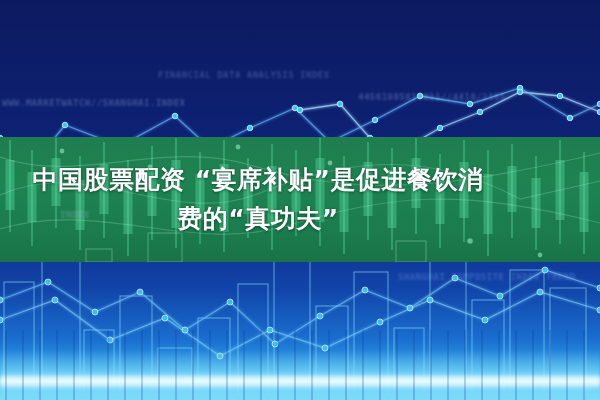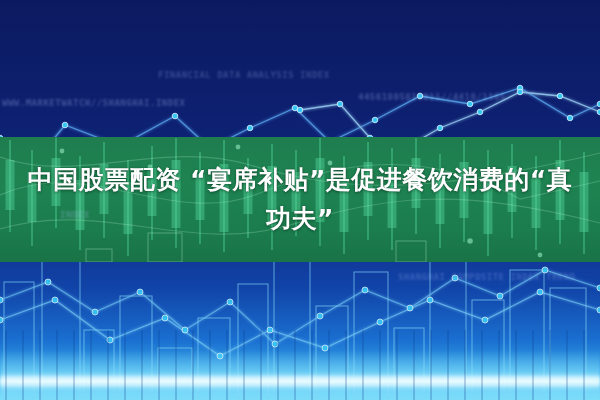--- a/index.html
+++ b/index.html
@@ -38,21 +38,21 @@
   .ghosttext{
     position:absolute;color:rgba(180,200,255,0.30);
     font-size:9px;letter-spacing:0.5px;white-space:nowrap;
     filter:blur(1.1px);font-family:"DejaVu Sans Mono",monospace;
     font-weight:bold;
   }
   .ghosttext.g2{color:rgba(170,195,255,0.26);}
 
   
   #headline{
-    position:absolute;left:0;top:160px;width:600px;
+    position:absolute;left:0;top:160px;width:516px;
     text-align:center;
     color:#ffffff;
     font-size:25px;font-weight:bold;line-height:39px;
     letter-spacing:0.5px;
     text-shadow:0 1px 3px rgba(0,40,20,0.55),0 0 1px rgba(0,0,0,0.4);
     font-family:"DejaVu Sans","Liberation Sans",sans-serif;
     padding:0 20px;box-sizing:border-box;
   }
 </style>
 </head>

